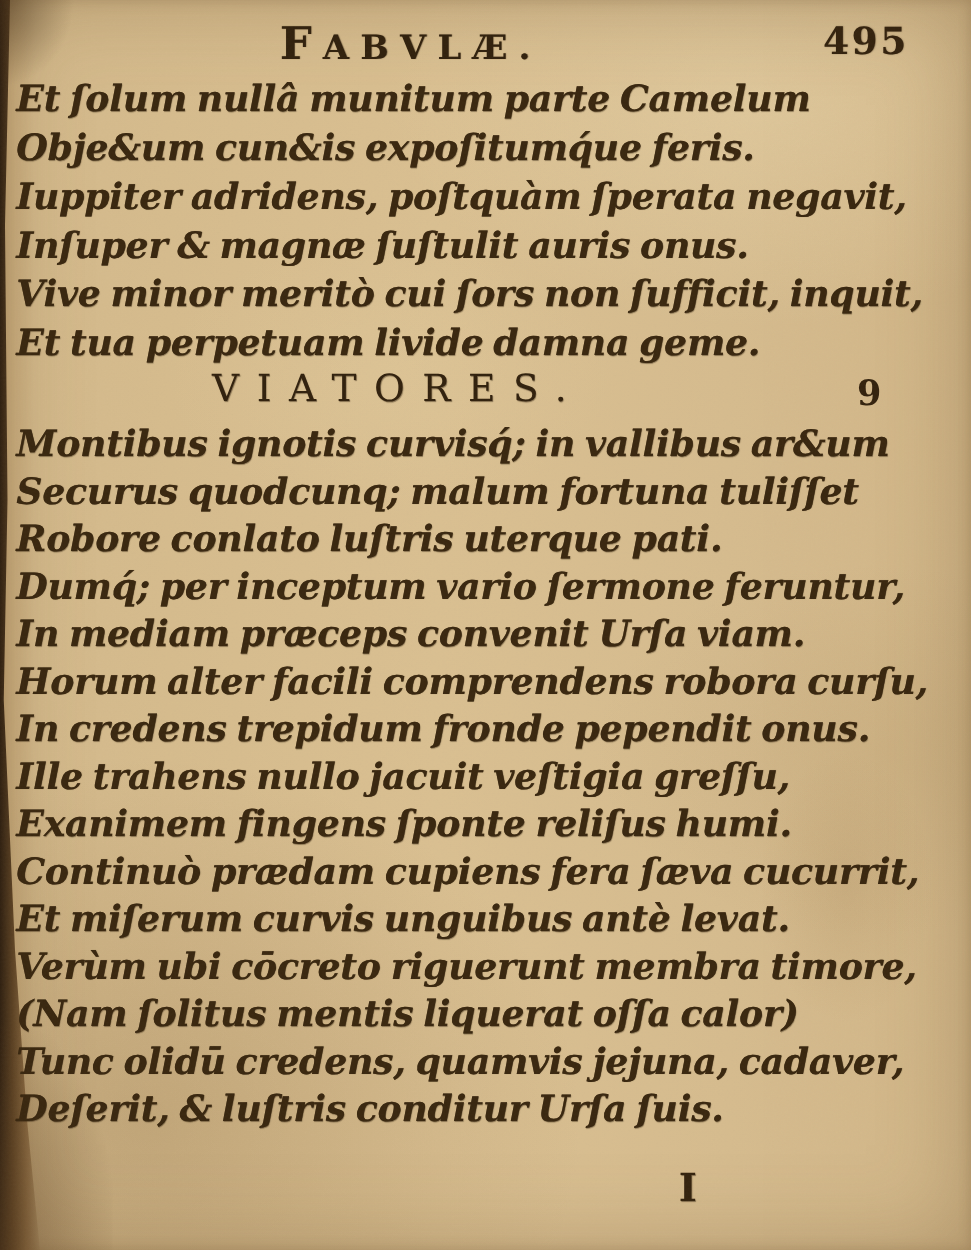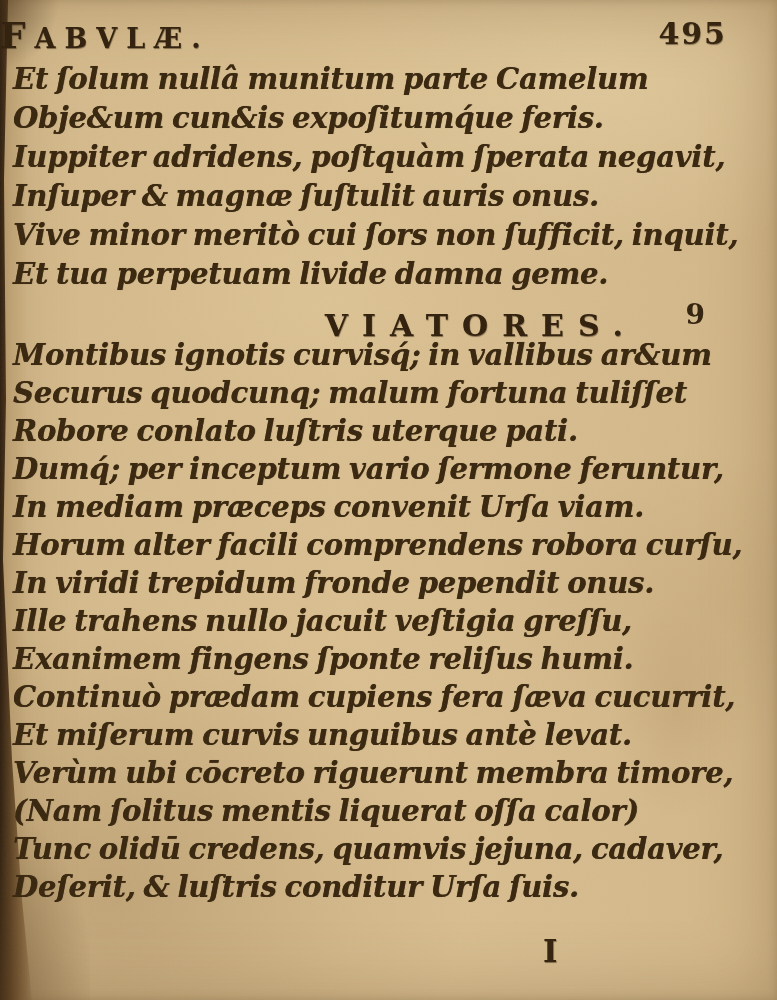--- a/index.html
+++ b/index.html
@@ -32,21 +32,21 @@
     position:absolute;left:0;bottom:0;width:90px;height:180px;
     background:radial-gradient(ellipse at 0% 100%, rgba(90,62,32,0.5), rgba(90,62,32,0) 75%);
   }
   .blotch{
     position:absolute;right:30px;top:600px;width:140px;height:220px;
     background:radial-gradient(ellipse at center, rgba(140,105,60,0.14), rgba(140,105,60,0) 70%);
   }
   
   .header{position:absolute;top:14px;left:0;width:100%;height:48px;}
   .title{
-    position:absolute;left:0;right:120px;text-align:left;
+    position:absolute;left:0;right:120px;text-align:center;
     font-weight:bold;font-size:27px;letter-spacing:9px;color:#30200d;
     text-shadow:0.5px 0.5px 0.8px rgba(48,32,13,0.5);
   }
   .title .bigcap{font-size:36px;letter-spacing:9px;}
   .pagenum{
     position:absolute;right:50px;top:2px;
     font-weight:bold;font-size:30px;letter-spacing:2px;color:#33220e;
     text-shadow:0.5px 0.5px 1px rgba(48,32,13,0.5);
   }
   
@@ -60,24 +60,23 @@
     letter-spacing:-0.2px;word-spacing:-2px;
     white-space:nowrap;
     color:#38260f;
     text-shadow:0.4px 0.4px 0.7px rgba(52,35,15,0.45), 0 0 0.5px rgba(52,35,15,0.6);
   }
   .v2 .line{height:38px;line-height:38px;}
   .line.indent{}
   
   .section{position:absolute;top:294px;left:0;width:100%;height:42px;}
   .section-title{
-    position:absolute;left:0;right:140px;text-align:right;
-    font-weight:bold;font-size:30px;letter-spacing:14px;color:#30200d;
+    position:absolute;left:0;right:140px;text-align:center;
+    font-weight:normal;font-size:30px;letter-spacing:14px;color:#30200d;
     text-shadow:0.5px 0.5px 0.8px rgba(48,32,13,0.5);
-    margin-top:14px;
   }
   .fable-num{
     position:absolute;right:72px;top:4px;
     font-weight:bold;font-size:28px;color:#33220e;
   }
   .signature{
     position:absolute;top:933px;left:543px;
     font-weight:bold;font-size:31px;color:#33220e;
     text-shadow:0.5px 0.5px 0.8px rgba(48,32,13,0.5);
   }
@@ -111,21 +110,21 @@
     <div class="fable-num">9</div>
   </div>
 
   <div class="verse v2">
     <div class="line">Montibus ignotis curvisq́; in vallibus ar&amp;um</div>
     <div class="line">Securus quodcunq; malum fortuna tuliſſet</div>
     <div class="line indent">Robore conlato luſtris uterque pati.</div>
     <div class="line">Dumq́; per inceptum vario ſermone feruntur,</div>
     <div class="line indent">In mediam præceps convenit Urſa viam.</div>
     <div class="line">Horum alter facili comprendens robora curſu,</div>
-    <div class="line indent">In viridi trepidum fronde pependit onus.</div>
+    <div class="line indent">In credens trepidum fronde pependit onus.</div>
     <div class="line">Ille trahens nullo jacuit veſtigia greſſu,</div>
     <div class="line indent">Exanimem fingens ſponte reliſus humi.</div>
     <div class="line">Continuò prædam cupiens fera ſæva cucurrit,</div>
     <div class="line indent">Et miſerum curvis unguibus antè levat.</div>
     <div class="line">Verùm ubi cōcreto riguerunt membra timore,</div>
     <div class="line indent">(Nam ſolitus mentis liquerat oſſa calor)</div>
     <div class="line">Tunc olidū credens, quamvis jejuna, cadaver,</div>
     <div class="line indent">Deſerit, &amp; luſtris conditur Urſa ſuis.</div>
   </div>
 

